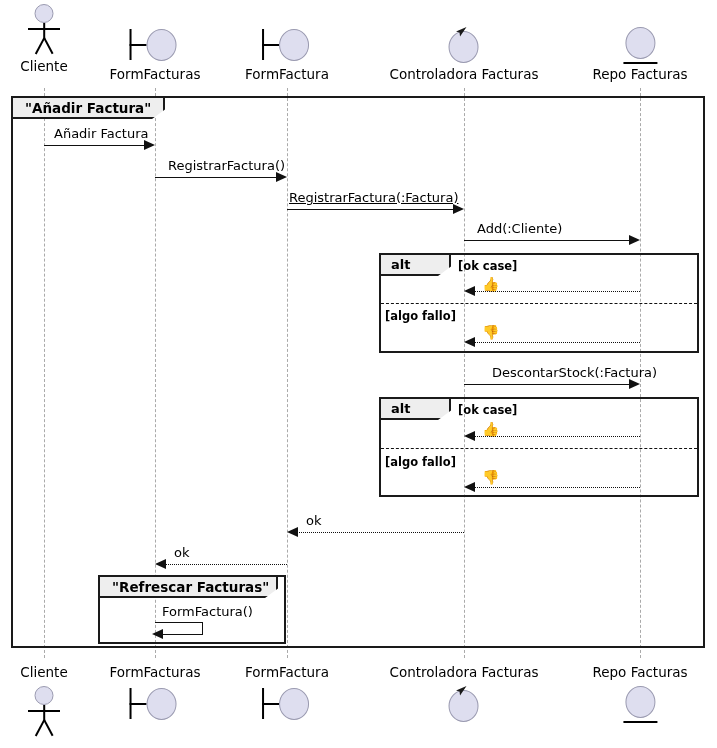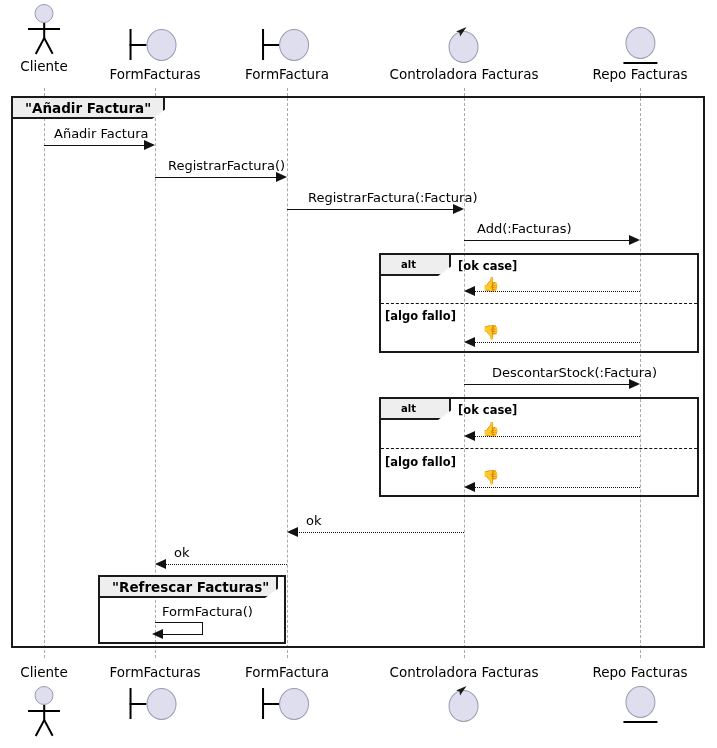--- a/index.html
+++ b/index.html
@@ -141,22 +141,22 @@
     position: absolute;
     left: 0;
     top: 0;
     height: 21px;
     background: #eeeeee;
     border-right: 2px solid #1a1a1a;
     border-bottom: 2px solid #1a1a1a;
     box-sizing: border-box;
     display: flex;
     align-items: center;
-    padding: 0 22px 0 20px;
-    font-size: 10px;
+    padding: 0 22px 0 10px;
+    font-size: 13px;
     font-weight: bold;
     white-space: nowrap;
     clip-path: polygon(0 0, 100% 0, 100% 55%, calc(100% - 13px) 100%, 0 100%);
   }
   .frame-tab.small { font-size: 13.5px; padding: 0 26px 0 12px; }
   .alt-divider {
     position: absolute;
     height: 0;
     border-top: 1.4px dashed #111111;
   }
@@ -273,25 +273,25 @@
   </div>
 
   <div class="msg-label" style="left:54px; top:126px;">Añadir Factura</div>
   <div class="msg-line" style="left:44px; top:145px; width:101px;"></div>
   <div class="arrow-head right" style="left:144px; top:140px;"></div>
 
   <div class="msg-label" style="left:168px; top:158px;">RegistrarFactura()</div>
   <div class="msg-line" style="left:155px; top:177px; width:122px;"></div>
   <div class="arrow-head right" style="left:276px; top:172px;"></div>
 
-  <div class="msg-label" style="left:308px; top:190px;">RegistrarFactura(:Factura)</div>
+  <div class="msg-label" style="left:289px; top:190px;text-decoration:underline;">RegistrarFactura(:Factura)</div>
   <div class="msg-line" style="left:287px; top:209px; width:167px;"></div>
   <div class="arrow-head right" style="left:453px; top:204px;"></div>
 
-  <div class="msg-label" style="left:477px; top:221px;">Add(:Facturas)</div>
+  <div class="msg-label" style="left:477px; top:221px;">Add(:Cliente)</div>
   <div class="msg-line" style="left:464px; top:240px; width:166px;"></div>
   <div class="arrow-head right" style="left:629px; top:235px;"></div>
 
   <div class="frame" style="left:379px; top:253px; width:320px; height:100px;">
     <div class="frame-tab" style="width:70px;">alt</div>
   </div>
   <div class="guard" style="left:458px; top:259px;">[ok case]</div>
   <div class="alt-divider" style="left:381px; top:303px; width:316px;"></div>
   <div class="guard" style="left:385px; top:309px;">[algo fallo]</div>
 

